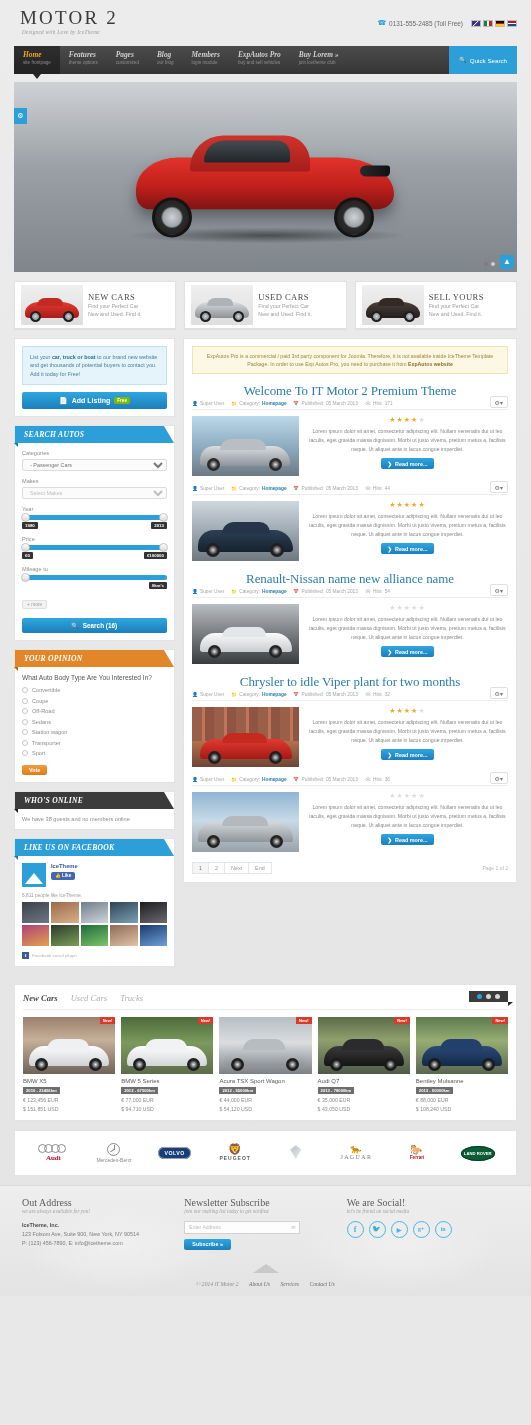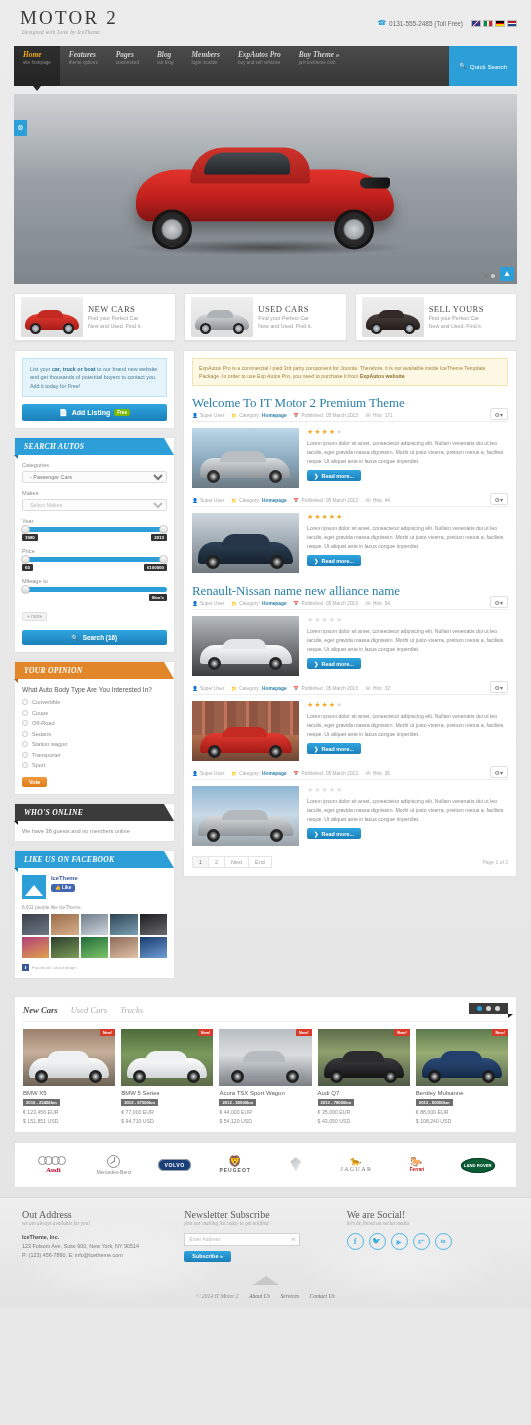--- a/index.html
+++ b/index.html
@@ -24,21 +24,21 @@
   .phone-ic { color: #2c9fd8; font-size: 7px; }
   .flags { display: flex; gap: 2px; }
   .flag { width: 10px; height: 7px; display: inline-block; border: .5px solid #bbb; }
   .flag.uk { background: linear-gradient(135deg,#2b3a8f 0%,#2b3a8f 40%,#fff 45%,#c8102e 55%,#2b3a8f 60%,#2b3a8f 100%); }
   .flag.it { background: linear-gradient(90deg,#008c45 33%,#f4f5f0 33%,#f4f5f0 66%,#cd212a 66%); }
   .flag.de { background: linear-gradient(180deg,#000 33%,#dd0000 33%,#dd0000 66%,#ffce00 66%); }
   .flag.nl { background: linear-gradient(180deg,#ae1c28 33%,#fff 33%,#fff 66%,#21468b 66%); }
 
   
   .navwrap { position: relative; margin: 0 14px; }
-  .nav { height: 40px; background: linear-gradient(180deg,#4b4b4b 0%,#363636 100%); display: flex; align-items: stretch; border-radius: 1px; }
+  .nav { height: 28px; background: linear-gradient(180deg,#4b4b4b 0%,#363636 100%); display: flex; align-items: stretch; border-radius: 1px; }
   .nav-item { padding: 4px 9px 0 9px; color: #cfcfcf; cursor: pointer; position: relative; }
   .nav-item .t { font-family: "Liberation Serif", serif; font-style: italic; font-weight: bold; font-size: 7.4px; line-height: 9px; }
   .nav-item .s { font-size: 4.6px; color: #8d8d8d; line-height: 7px; }
   .nav-item.active { background: linear-gradient(180deg,#2e2e2e 0%,#232323 100%); }
   .nav-item.active .t { color: #f0a81e; }
   .nav-item.active .s { color: #8a8a8a; }
   .nav-item.active:after { content:""; position:absolute; left:50%; bottom:-5px; margin-left:-4px; border-left:4px solid transparent; border-right:4px solid transparent; border-top:5px solid #272727; }
   .nav-spacer { flex: 1; }
   .quick { background: #2c9fd8; color: #fff; display: flex; align-items: center; gap: 3px; padding: 0 10px; font-size: 6.2px; cursor: pointer; }
 
@@ -71,21 +71,21 @@
   .pcab { position:absolute; left:16px; bottom:19px; width:26px; height:8px; border-radius: 10px 8px 0 0; }
   .pcab.red { background:#c32a22; } .pcab.silver { background:#aeb3b7; } .pcab.black { background:#332a27; }
   .pw { position:absolute; bottom:3px; width:11px; height:11px; border-radius:50%; background: radial-gradient(circle,#d5d8da 0%,#8f9499 40%,#222 48%,#151515 100%); }
   .pw.a { left: 9px; } .pw.b { right: 9px; }
   .promo-txt h3 { font-family: "Liberation Serif", serif; font-size: 8.6px; color: #4c4c4c; font-weight: normal; letter-spacing: .4px; }
   .promo-txt p { font-size: 5.3px; color: #9b9b9b; line-height: 8px; }
 
   
   .main { display: flex; gap: 8px; margin: 9px 14px 0 14px; align-items: flex-start; }
   .sidebar { width: 161px; flex-shrink: 0; }
-  .content { flex: 1; background: #fff; border: 1px solid #e3e3e3; padding: 7px 8px 8px 8px; }
+  .content { flex: 1; background: #fff; border: 1px solid #e3e3e3; padding: 7px 8px 8px 8px; text-align: center; }
 
   .mod { background: #fff; border: 1px solid #e3e3e3; margin-bottom: 8px; }
   .mod-body { padding: 7px; }
   .mod-head { height: 17px; position: relative; display: flex; align-items: center; padding-left: 9px; color: #fff;
     font-family: "Liberation Serif", serif; font-style: italic; font-weight: bold; font-size: 7.6px; letter-spacing: .3px; }
   .mod-head.blue { background: #2c9fd8; }
   .mod-head.orange { background: #e2862a; }
   .mod-head.dark { background: #3b3b3b; }
   .mod-head:after { content:""; position:absolute; right:0; top:0; border-top: 17px solid #fff; border-left: 10px solid transparent; }
   .mod-head .tab-l { position:absolute; left:-1px; bottom:-4px; border-left:4px solid transparent; border-top:4px solid #1b7cac; }
@@ -251,21 +251,21 @@
       </div>
       <div class="nav-item">
         <div class="t">Members</div>
         <div class="s">login module</div>
       </div>
       <div class="nav-item">
         <div class="t">ExpAutos Pro</div>
         <div class="s">buy and sell vehicles</div>
       </div>
       <div class="nav-item">
-        <div class="t">Buy Theme »</div>
+        <div class="t">Buy Lorem »</div>
         <div class="s">join icetheme club</div>
       </div>
       <div class="nav-spacer"></div>
       <div class="quick">
         <span>🔍</span>
         <span>Quick Search</span>
       </div>
     </div>
   </div>
 
@@ -611,20 +611,21 @@
             <div class="art-p">Lorem ipsum dolor sit amet, consectetur adipiscing elit. Nullam venenatis dui ut leo iaculis, eget gravida massa dignissim. Morbi ut justo viverra, pretium metus a, facilisis neque. Ut aliquet ante in lacus congue imperdiet.</div>
             <div class="btn-read">
                 <span>❯</span>
                 <span>Read more...</span>
               </div>
           </div>
         </div>
       </div>
 
       <div class="art">
+        <h2>Chrysler to idle Viper plant for two months</h2>
         <div class="meta">
           <span class="mi">
               <span>👤</span>
               <span>Super User</span>
             </span>
           <span class="mi">
               <span>📁</span>
               <span>Category:</span> 
               <b>Homepage</b>
             </span>

